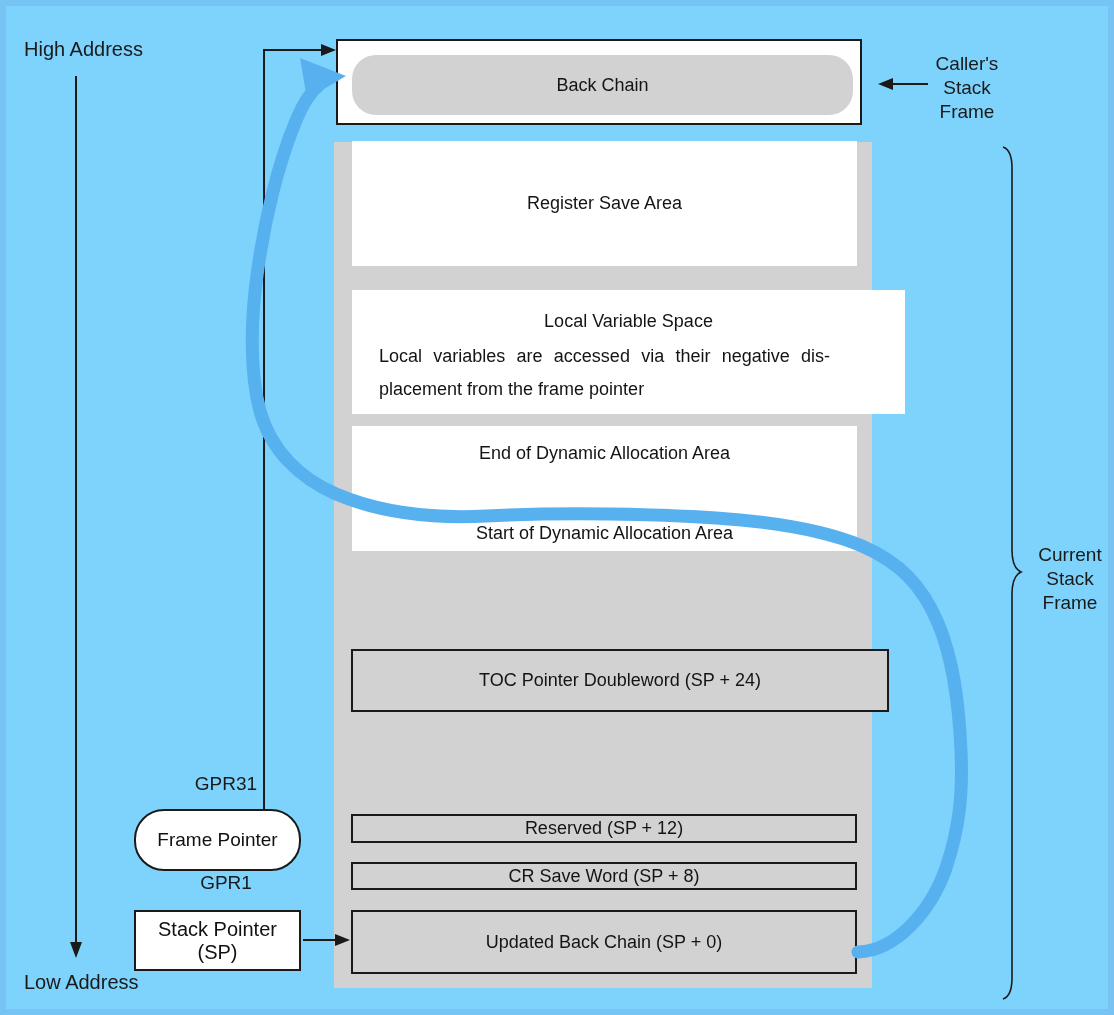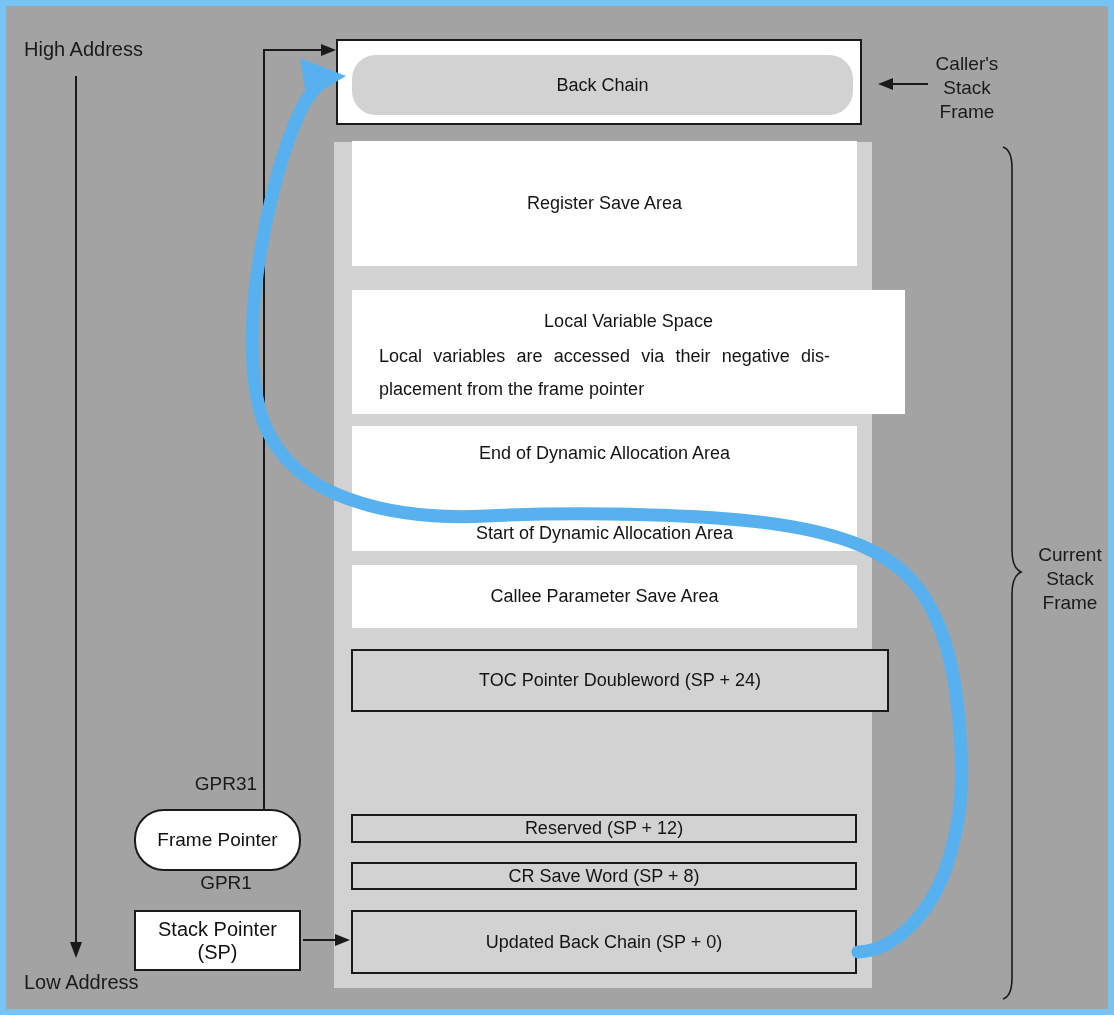--- a/index.html
+++ b/index.html
@@ -1,17 +1,17 @@
 <!DOCTYPE html>
 <html><head>
 <meta charset="utf-8">
 <style>
   html,body{margin:0;padding:0;background:#ffffff;}
   body{font-family:"Liberation Sans","DejaVu Sans",sans-serif;color:#111;}
-  #stage{position:relative;width:1114px;height:1015px;background:#a3a3a3;
+  #stage{position:relative;width:1114px;height:1015px;background:#7dd3fc;
          border:6px solid #77c3f4;box-sizing:border-box;overflow:hidden;}
   .abs{position:absolute;}
   .lbl{font-size:20px;color:#1a1a1a;white-space:nowrap;}
   .boxtext{font-size:18px;color:#141414;}
   .center{display:flex;align-items:center;justify-content:center;text-align:center;}
   .graybg{background:#d2d2d2;}
   .whitebox{background:#ffffff;}
   .borderbox{border:2px solid #1a1a1a;box-sizing:border-box;}
   .annotation{font-size:19px;line-height:24px;text-align:center;color:#1a1a1a;}
   #overlay{position:absolute;left:0;top:0;width:1114px;height:1015px;
@@ -56,23 +56,20 @@
     <div class="abs" style="left:0;top:21px;width:100%;text-align:center;">Local Variable Space</div>
     <div class="abs justline" style="left:27px;top:56px;width:451px;">Local variables are accessed via their negative dis-</div>
     <div class="abs" style="left:27px;top:89px;width:451px;">placement from the frame pointer</div>
   </div>
 
   <div class="abs whitebox boxtext section" style="left:346px;top:420px;width:505px;height:125px;">
     <div class="abs" style="left:0;top:17px;width:100%;text-align:center;">End of Dynamic Allocation Area</div>
     <div class="abs" style="left:0;bottom:7px;width:100%;text-align:center;">Start of Dynamic Allocation Area</div>
   </div>
 
-  <div class="abs whitebox center boxtext section" style="left:346px;top:559px;width:505px;height:63px;">
-    <span>Callee Parameter Save Area</span>
-  </div>
 
   <div class="abs graybg borderbox center boxtext section" style="left:345px;top:643px;width:538px;height:63px;">
     <span>TOC Pointer Doubleword (SP + 24)</span>
   </div>
 
 
   <div class="abs graybg borderbox center boxtext section" style="left:345px;top:808px;width:506px;height:29px;">
     <span>Reserved (SP + 12)</span>
   </div>
 

